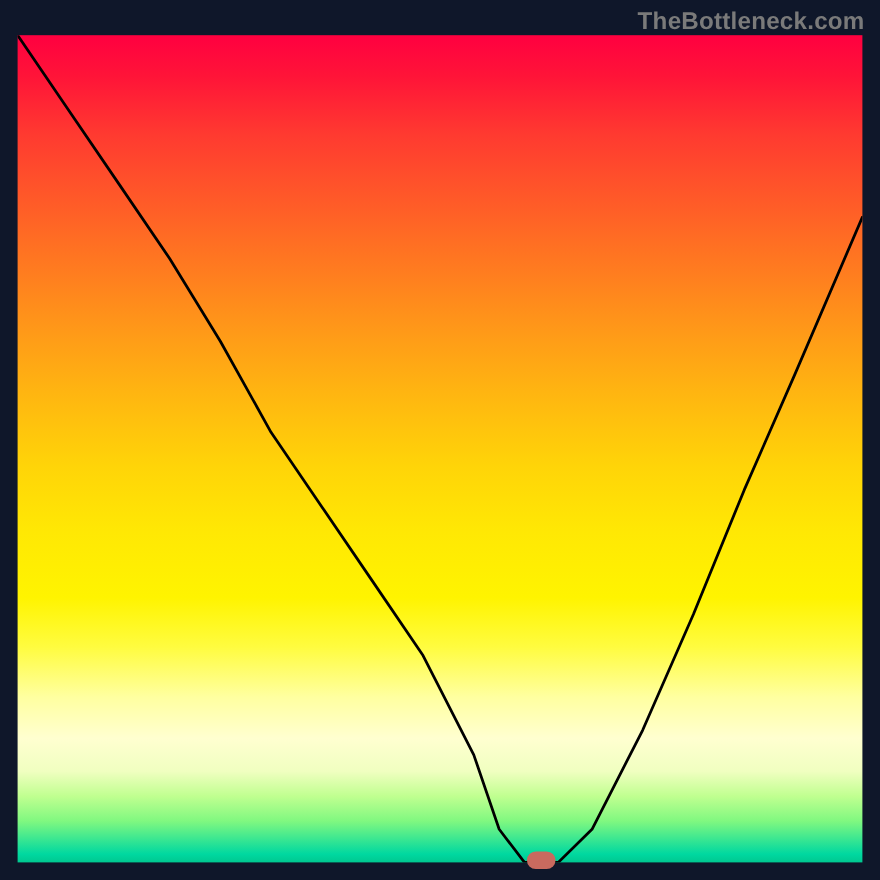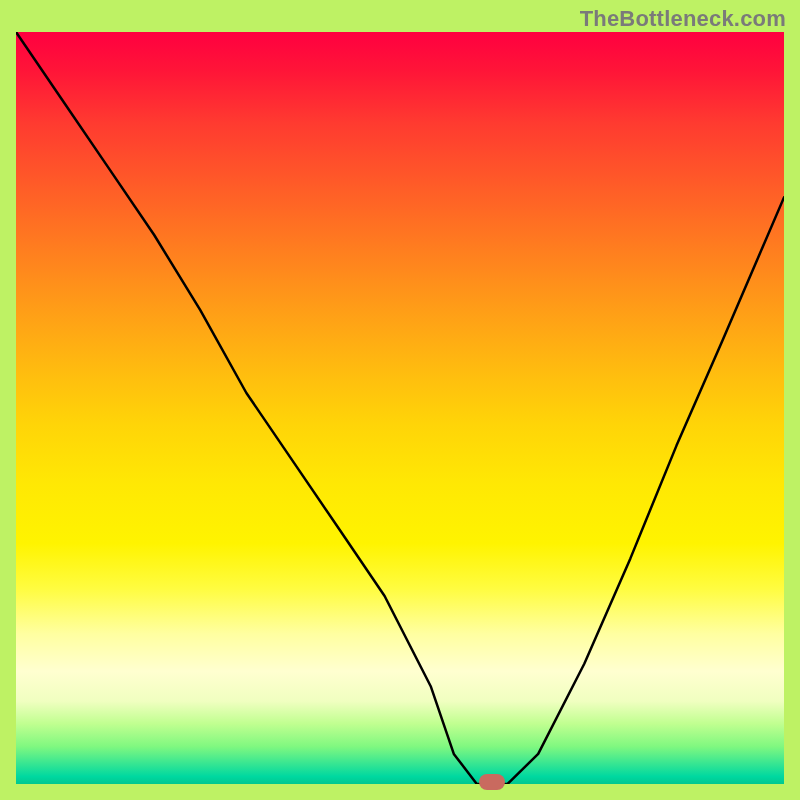--- a/index.html
+++ b/index.html
@@ -1,17 +1,17 @@
 <!DOCTYPE html>
 <html><head>
 <meta charset="utf-8">
 <style>
   * { margin: 0; padding: 0; box-sizing: border-box; }
   body { width: 800px; height: 800px; background: #000; overflow: hidden; position: relative; }
-  .frame { position: absolute; top: 0; left: 0; width: 800px; height: 800px; background: #bef264; padding-left: 24px; }
+  .frame { position: absolute; top: 0; left: 0; width: 800px; height: 800px; background: #0f172a; padding-left: 24px; }
   .plot-area {
     position: absolute;
     top: 32px;
     left: 16px;
     width: 768px;
     height: 752px;
     background: linear-gradient(to bottom,
       #ff0040 0%,
       #ff1438 5%,
       #ff3a30 12%,

